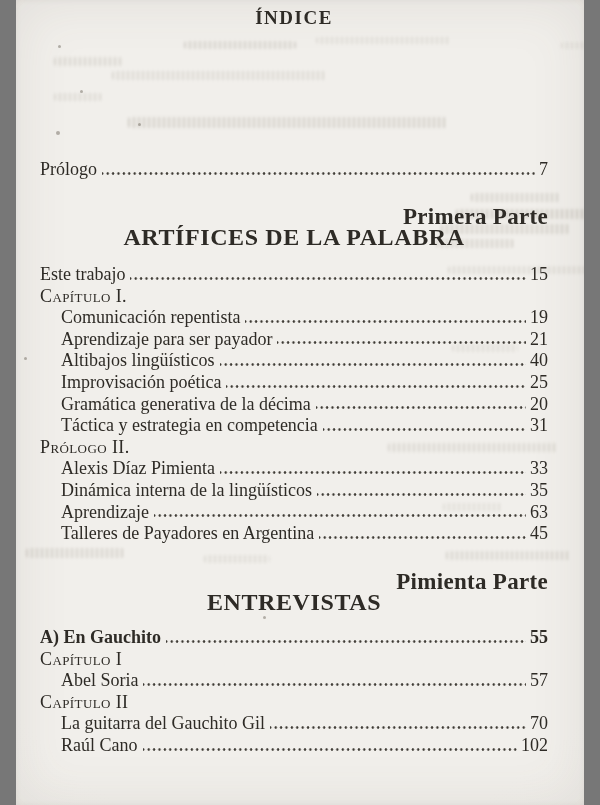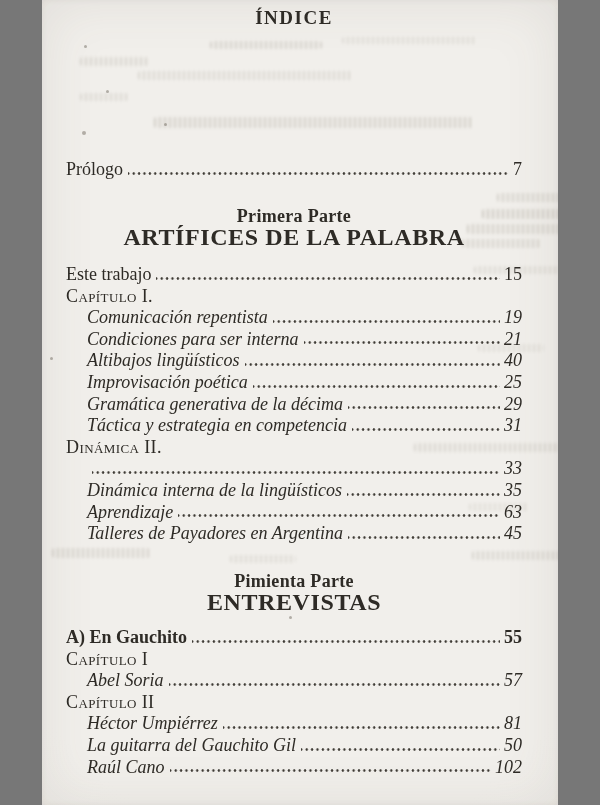--- a/index.html
+++ b/index.html
@@ -1,55 +1,55 @@
 <!DOCTYPE html>
 <html lang="es"><head>
 <meta charset="utf-8">
 <title>ÍNDICE</title>
 <style>
   html,body{margin:0;padding:0;background:#777;}
   .page{
     position:relative;
-    width:516px;height:805px;
+    width:568px;height:805px;
     margin:0 auto;
     background:
       radial-gradient(130% 110% at 50% 45%, #f1efeb 55%, #edebe5 100%);
     box-shadow: inset 0 0 55px rgba(90,82,66,.10), inset 0 0 6px rgba(90,82,66,.08);
     overflow:hidden;
     font-family:"Liberation Serif","DejaVu Serif",serif;
     color:#2e2b26;
   }
   
   .title{
     position:absolute;top:6px;left:24px;right:36px;
     text-align:center;font-weight:bold;font-size:19px;line-height:24px;
     letter-spacing:1.5px;
   }
   .part-head{position:absolute;left:24px;right:36px;text-align:center;font-weight:bold;}
-  .part-head .l1{font-size:18px;line-height:21px;letter-spacing:.3px;}
+  .part-head .l1{font-size:23px;line-height:21px;letter-spacing:.3px;text-align:right;}
   .part-head .l2{font-size:24px;line-height:21px;letter-spacing:.6px;}
   .p1head{top:206px;}
   .p2head{top:571px;}
   
   .rows{position:absolute;left:24px;right:36px;}
   .p0rows{top:159px;}
   .p1rows{top:264px;}
   .p2rows{top:627px;}
   .row{display:flex;height:21.6px;font-size:18px;}
   .row span{line-height:21.6px;white-space:nowrap;}
   .row .lbl{flex:0 0 auto;}
   .row .pg{flex:0 0 auto;text-align:right;}
   .leader{
     flex:1 1 auto;min-width:12px;margin:0 4px 0 5px;
     background-image:radial-gradient(circle, rgba(46,42,36,.92) 1.05px, rgba(46,42,36,0) 1.5px);
     background-size:5.4px 5.4px;
     background-repeat:repeat-x;
     background-position:left 3px bottom 4.5px;
   }
-  .indent{padding-left:21px;font-style:italic;}
+  .indent{padding-left:21px;}
   .chapter .lbl{font-variant:small-caps;letter-spacing:.4px;}
   .bold{font-weight:bold;}
   
   .ghost{
     position:absolute;border-radius:3px;filter:blur(1.6px);
     background-image:repeating-linear-gradient(90deg,
       rgba(122,114,98,.55) 0 2px, rgba(122,114,98,0) 2px 5px);
   }
   .speck{
     position:absolute;width:3px;height:3px;border-radius:50%;
@@ -115,48 +115,49 @@
     </div>
     <div class="row chapter">
       <span class="lbl">Capítulo I.</span>
     </div>
     <div class="row indent">
       <span class="lbl">Comunicación repentista</span>
       <span class="leader"></span>
       <span class="pg">19</span>
     </div>
     <div class="row indent">
-      <span class="lbl">Condiciones para ser interna</span>
+      <span class="lbl">Aprendizaje para ser payador</span>
       <span class="leader"></span>
       <span class="pg">21</span>
     </div>
     <div class="row indent">
       <span class="lbl">Altibajos lingüísticos</span>
       <span class="leader"></span>
       <span class="pg">40</span>
     </div>
     <div class="row indent">
       <span class="lbl">Improvisación poética</span>
       <span class="leader"></span>
       <span class="pg">25</span>
     </div>
     <div class="row indent">
       <span class="lbl">Gramática generativa de la décima</span>
       <span class="leader"></span>
-      <span class="pg">29</span>
+      <span class="pg">20</span>
     </div>
     <div class="row indent">
       <span class="lbl">Táctica y estrategia en competencia</span>
       <span class="leader"></span>
       <span class="pg">31</span>
     </div>
     <div class="row chapter">
-      <span class="lbl">Dinámica II.</span>
-    </div>
-    <div class="row indent">
+      <span class="lbl">Prólogo II.</span>
+    </div>
+    <div class="row indent">
+      <span class="lbl">Alexis Díaz Pimienta</span>
       <span class="leader"></span>
       <span class="pg">33</span>
     </div>
     <div class="row indent">
       <span class="lbl">Dinámica interna de la lingüísticos</span>
       <span class="leader"></span>
       <span class="pg">35</span>
     </div>
     <div class="row indent">
       <span class="lbl">Aprendizaje</span>
@@ -186,28 +187,23 @@
     </div>
     <div class="row indent">
       <span class="lbl">Abel Soria</span>
       <span class="leader"></span>
       <span class="pg">57</span>
     </div>
     <div class="row chapter">
       <span class="lbl">Capítulo II</span>
     </div>
     <div class="row indent">
-      <span class="lbl">Héctor Umpiérrez</span>
-      <span class="leader"></span>
-      <span class="pg">81</span>
-    </div>
-    <div class="row indent">
       <span class="lbl">La guitarra del Gauchito Gil</span>
       <span class="leader"></span>
-      <span class="pg">50</span>
+      <span class="pg">70</span>
     </div>
     <div class="row indent">
       <span class="lbl">Raúl Cano</span>
       <span class="leader"></span>
       <span class="pg">102</span>
     </div>
   </div>
 
 </div>
 

